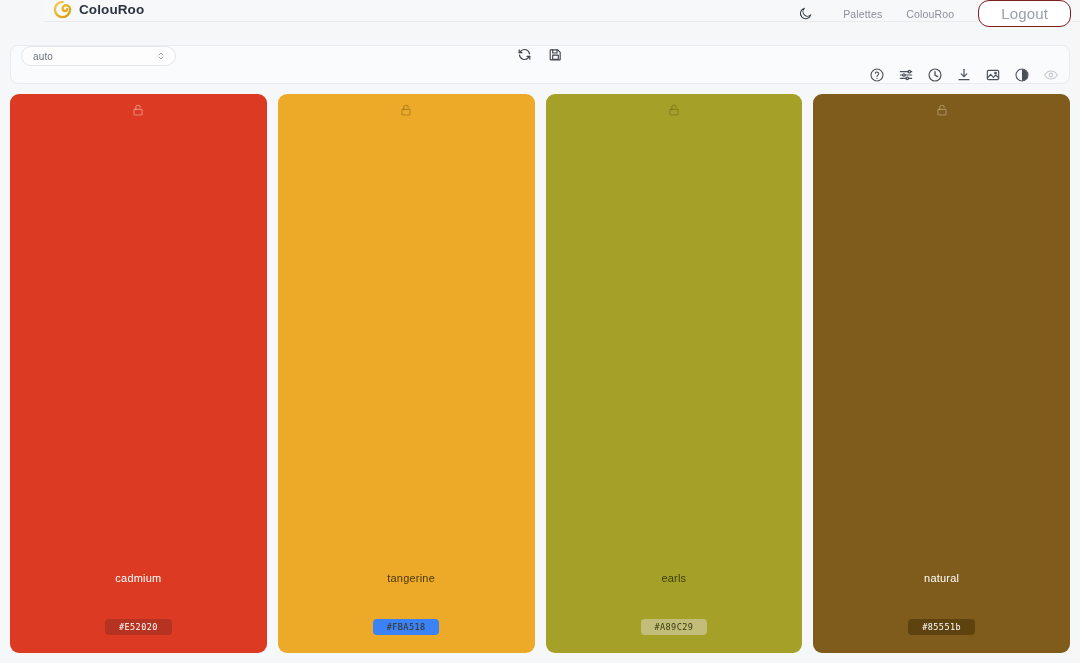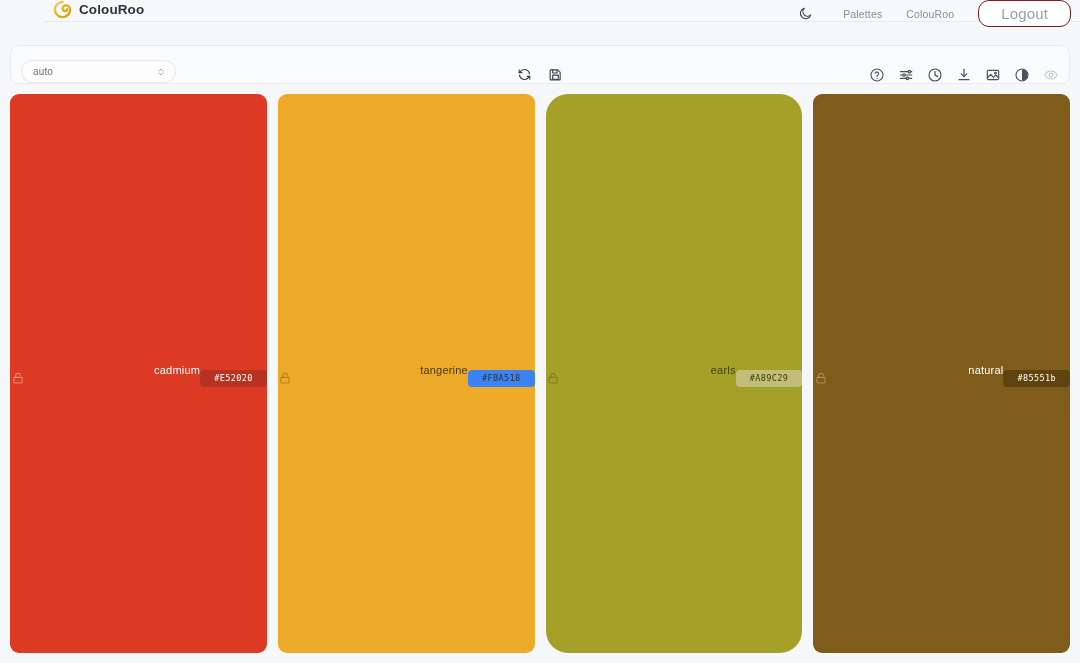--- a/index.html
+++ b/index.html
@@ -90,22 +90,23 @@
   .toolbar {
     position: absolute;
     left: 10px;
     top: 45px;
     width: 1060px;
     height: 39px;
     background: #fafbfc;
     border: 1px solid #e9ebee;
     border-radius: 8px;
     display: flex;
-    align-items: flex-end;
+    align-items: flex-start;
     padding: 0 10px;
+    flex-direction: column;
   }
 
   .mode-select {
     position: relative;
     width: 155px;
     height: 23px;
     background: #fdfdfe;
     border: 1px solid #e4e7ea;
     border-radius: 12px;
     display: flex;
@@ -172,20 +173,21 @@
     height: 559px;
     display: flex;
     gap: 11px;
   }
 
   .swatch {
     flex: 1 1 0;
     border-radius: 9px;
     position: relative;
     display: flex;
+    flex-direction: column;
     align-items: center;
     cursor: pointer;
     overflow: hidden;
   }
 
   .swatch-lock {
     margin-top: 8px;
     width: 15px;
     height: 15px;
     display: flex;
@@ -366,21 +368,21 @@
         <rect x="5" y="11" width="14" height="9.5" rx="1.6"></rect>
         <path d="M8.2 11V7.6a3.8 3.8 0 0 1 7.6 0"></path>
       </svg>
     </span>
     <span class="swatch-spacer"></span>
     <span class="swatch-name" style="color: rgb(74, 58, 18); margin-left: 10px;">tangerine</span>
     <span class="swatch-hex" style="background: #3b82f6; color: rgb(59, 47, 16);">#FBA518</span>
   </div>
 
 
-  <div class="swatch" style="background: rgb(165, 160, 40); border-radius: 22px;">
+  <div class="swatch" style="background: rgb(165, 160, 40);">
     <span class="swatch-lock" style="color: rgba(70, 68, 12, 0.34);">
       <svg viewBox="0 0 24 24" width="14" height="14" fill="none" stroke="currentColor" stroke-width="1.9" stroke-linecap="round" stroke-linejoin="round">
         <rect x="5" y="11" width="14" height="9.5" rx="1.6"></rect>
         <path d="M8.2 11V7.6a3.8 3.8 0 0 1 7.6 0"></path>
       </svg>
     </span>
     <span class="swatch-spacer"></span>
     <span class="swatch-name" style="color: rgb(64, 64, 15);">earls</span>
     <span class="swatch-hex" style="background: rgb(194, 190, 122); color: rgb(58, 58, 13);">#A89C29</span>
   </div>

